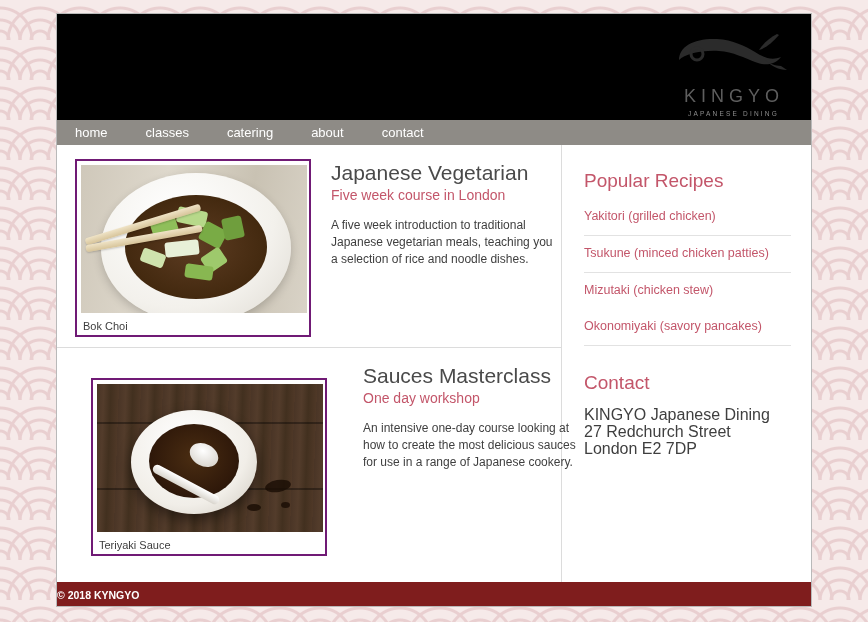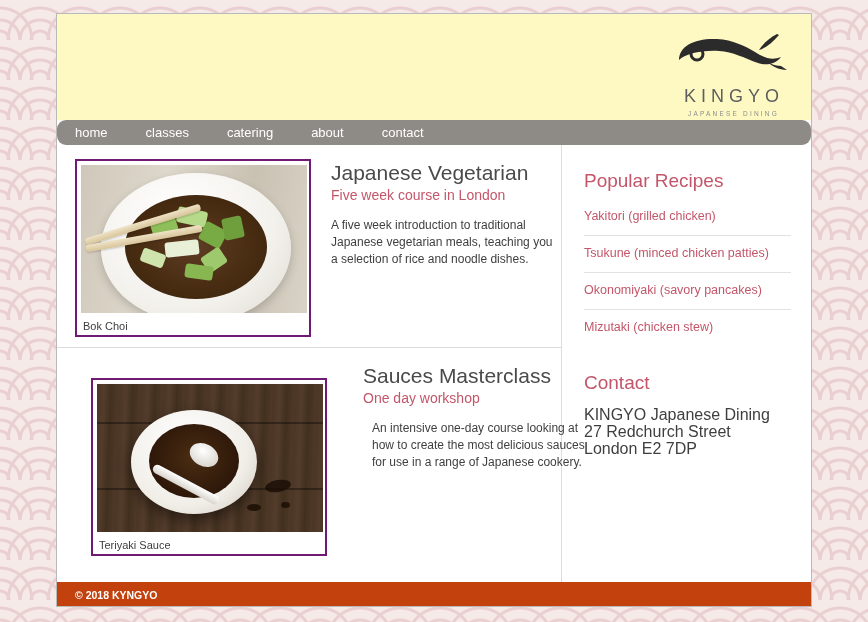--- a/index.html
+++ b/index.html
@@ -39,21 +39,21 @@
     width: 756px;
     height: 594px;
     background: #ffffff;
     border: 1px solid #b9b9b9;
     box-sizing: border-box;
     z-index: 1;
     overflow: hidden;
   }
   .site-header {
     height: 106px;
-    background: #fef9c3;
+    background: #000000;
     position: relative;
   }
   .logo {
     position: absolute;
     right: 18px;
     top: 12px;
     width: 122px;
     text-align: center;
   }
   .logo-mark {
@@ -75,21 +75,20 @@
     color: #8c8c8c;
     margin-top: 3px;
     margin-left: 3px;
   }
   .navbar {
     height: 25px;
     background: #8e8b86;
     display: flex;
     align-items: center;
     padding-left: 18px;
-    border-radius: 9px;
   }
   .nav-item {
     font-family: "Liberation Sans", sans-serif;
     font-size: 13px;
     color: #ffffff;
     margin-right: 38px;
     cursor: pointer;
     line-height: 25px;
   }
   .nav-item.active {
@@ -189,24 +188,23 @@
     margin-top: 26px;
   }
   .contact-line {
     font-family: "Liberation Sans", sans-serif;
     font-size: 16px;
     color: #3f3f3f;
     line-height: 17px;
   }
   .footer {
     height: 26px;
-    background: #c2410c;
+    background: #7f1d1d;
     display: flex;
     align-items: center;
-    padding-left: 18px;
   }
   .footer-text {
     font-family: "Liberation Sans", sans-serif;
     font-size: 10.5px;
     color: #ffffff;
     font-weight: bold;
   }
   
   .ph-bok {
     background: #d8d2c6;
@@ -377,32 +375,32 @@
             <div class="cup"></div>
             <div class="sauce"></div>
             <div class="spoon-bowl"></div>
             <div class="spoon-handle"></div>
           </div>
           <figcaption class="figcaption">Teriyaki Sauce</figcaption>
         </figure>
         <div class="article-body">
           <h2 class="article-title">Sauces Masterclass</h2>
           <div class="article-sub">One day workshop</div>
-          <p class="article-text" style="margin:9px;">An intensive one-day course looking at how to create the most delicious sauces for use in a range of Japanese cookery.</p>
+          <p class="article-text" style="margin:0;">An intensive one-day course looking at how to create the most delicious sauces for use in a range of Japanese cookery.</p>
         </div>
       </article>
 
     </div>
 
     <aside class="side-col">
       <h3 class="side-title">Popular Recipes</h3>
       <div class="recipe-link">Yakitori (grilled chicken)</div>
       <div class="recipe-link">Tsukune (minced chicken patties)</div>
+      <div class="recipe-link" style="border-bottom:none;">Mizutaki (chicken stew)</div>
       <div class="recipe-link">Okonomiyaki (savory pancakes)</div>
-      <div class="recipe-link" style="border-bottom:none;">Mizutaki (chicken stew)</div>
 
       <div class="contact-block">
         <h3 class="side-title">Contact</h3>
         <div class="contact-line">KINGYO Japanese Dining</div>
         <div class="contact-line">27 Redchurch Street</div>
         <div class="contact-line">London E2 7DP</div>
       </div>
     </aside>
 
   </div>

